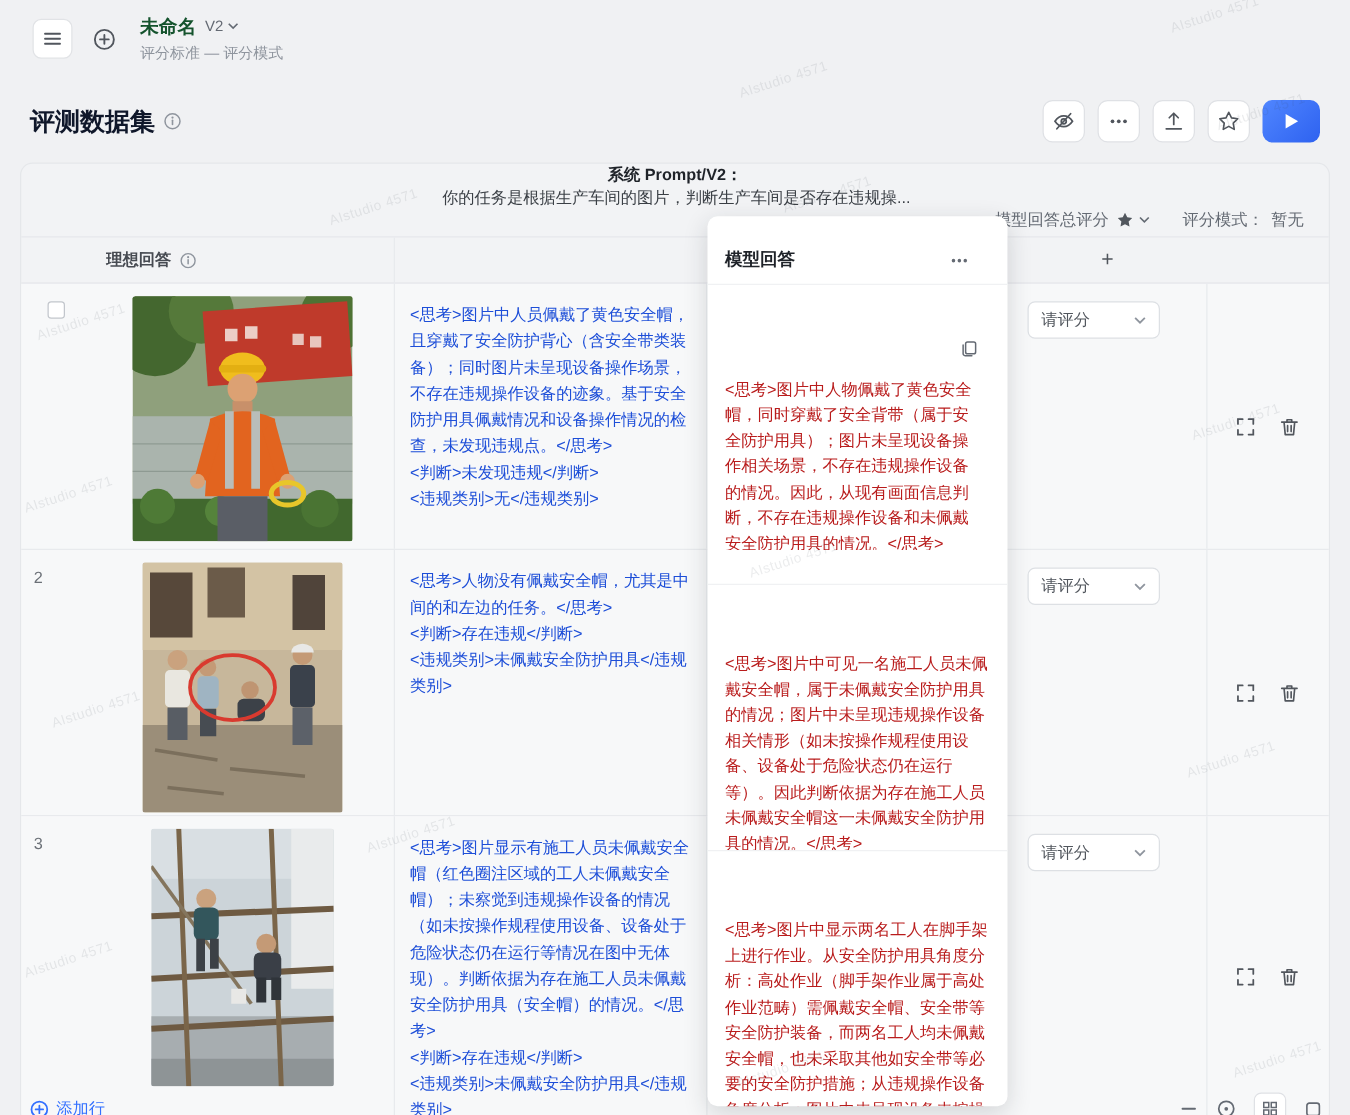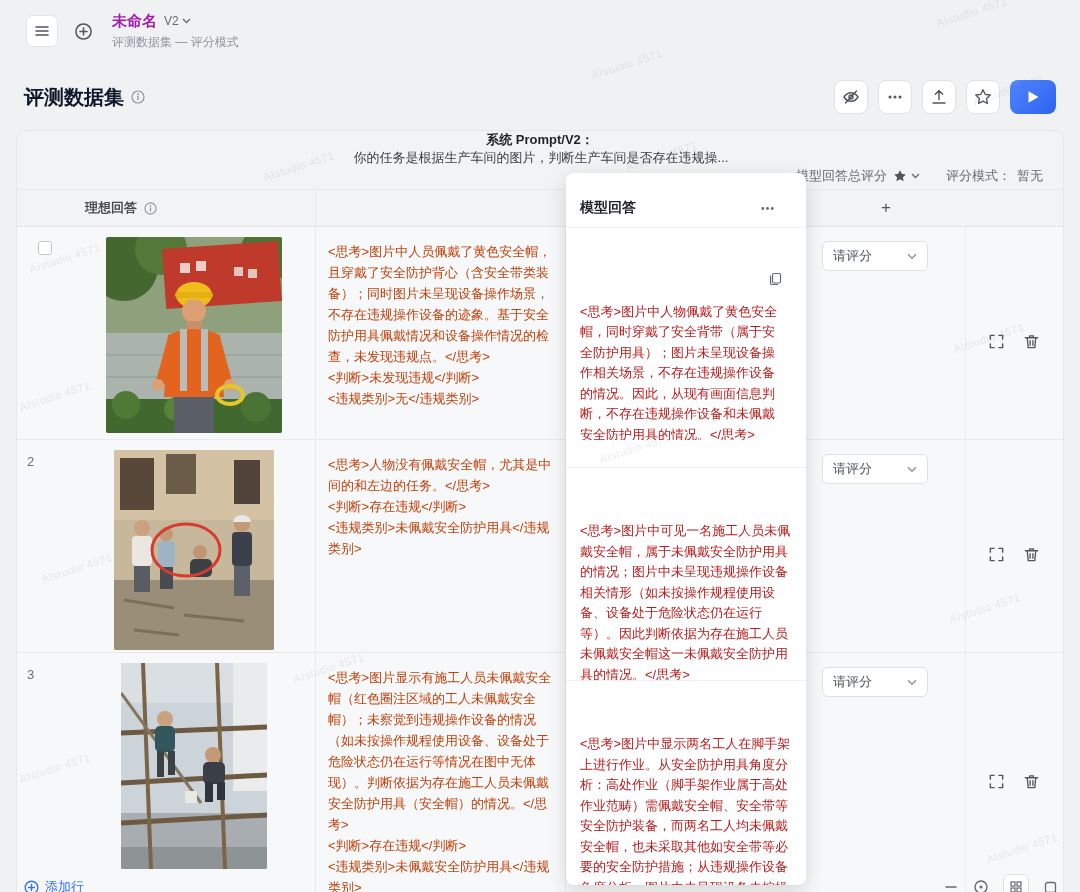--- a/index.html
+++ b/index.html
@@ -18,21 +18,21 @@
 
   
   .topbar { position:absolute; left:0; top:0; width:100%; height:62px;
             display:flex; align-items:center; padding-left:26px; gap:10px; }
   .sq-btn { width:32px; height:32px; background:#fff; border:1px solid #e1e3e6;
             border-radius:7px; display:flex; align-items:center; justify-content:center; cursor:pointer; }
   .ghost-btn { width:30px; height:30px; background:transparent; border:none; border-radius:7px;
             display:flex; align-items:center; justify-content:center; cursor:pointer; }
   .title-block { margin-left:4px; }
   .title-line { display:flex; align-items:center; gap:7px; }
-  .doc-title { font-size:15px; font-weight:bold; color:#a21caf; }
+  .doc-title { font-size:15px; font-weight:bold; color:#14532d; }
   .doc-version { display:flex; align-items:center; gap:3px; font-size:12px; color:#646a73; cursor:pointer; }
   .doc-subtitle { margin-top:3px; font-size:12px; color:#8f959e; }
 
   
   .page-head { position:absolute; left:24px; right:24px; top:78px; height:38px;
                display:flex; align-items:center; }
   .page-title { font-size:20px; font-weight:bold; color:#0f172a; }
   .info-ic { margin-left:7px; display:inline-flex; }
   .toolbar { margin-left:auto; display:flex; align-items:center; gap:10px; }
   .tool-btn { width:34px; height:34px; background:#fff; border:1px solid #dfe1e5;
@@ -66,21 +66,21 @@
   .r1 { height:213px; } .r2 { height:213px; } .r3 { height:240px; border-bottom:none; }
   .td { padding-top:14px; overflow:hidden; }
   .td-num { display:flex; justify-content:center; }
   .td-num.left { justify-content:flex-start; padding-left:10px; }
   .row-index { font-size:13px; color:#6b7077; }
   .checkbox { width:14px; height:14px; border:1.5px solid #c2c6cc; border-radius:3px;
               background:#fff; cursor:pointer; }
   .col-line { border-right:1px solid #e8eaed; }
   .td-img { display:flex; justify-content:center; padding-top:10px; }
   .photo { border-radius:2px; overflow:hidden; cursor:pointer; }
-  .cell-text { font-size:13px; line-height:21px; color:#c2410c; padding:0 12px 12px 12px;
+  .cell-text { font-size:13px; line-height:21px; color:#1d4ed8; padding:0 12px 12px 12px;
                white-space:pre-wrap; word-break:break-all; }
   .td-score { padding-left:16px; }
   .score-select { width:106px; height:30px; background:#fff; border:1px solid #dde0e4;
                   border-radius:6px; display:flex; align-items:center; justify-content:space-between;
                   padding:0 10px; font-size:13px; color:#51565d; cursor:pointer;
                   font-family:inherit; }
   .td-actions { display:flex; gap:18px; padding-left:22px; padding-top:16px; }
   .act-ic { cursor:pointer; background:none; border:none; padding:0; }
 
   
@@ -122,21 +122,21 @@
   <div class="title-block">
     <div class="title-line">
       <span class="doc-title">未命名</span>
       <span class="doc-version">
         <span>V2</span>
         <svg width="9" height="6" viewBox="0 0 9 6">
           <path d="M1 1l3.5 3.5L8 1" fill="none" stroke="#646a73" stroke-width="1.3"></path>
         </svg>
       </span>
     </div>
-    <div class="doc-subtitle">评测数据集 — 评分模式</div>
+    <div class="doc-subtitle">评分标准 — 评分模式</div>
   </div>
 </header>
 
 <div class="page-head">
   <span class="page-title">评测数据集</span>
   <span class="info-ic">
     <svg width="14" height="14" viewBox="0 0 14 14">
       <circle cx="7" cy="7" r="6" fill="none" stroke="#8f959e" stroke-width="1.2"></circle>
       <path d="M7 6.2v3.4" stroke="#8f959e" stroke-width="1.3" stroke-linecap="round"></path>
       <circle cx="7" cy="4" r=".9" fill="#8f959e"></circle>

